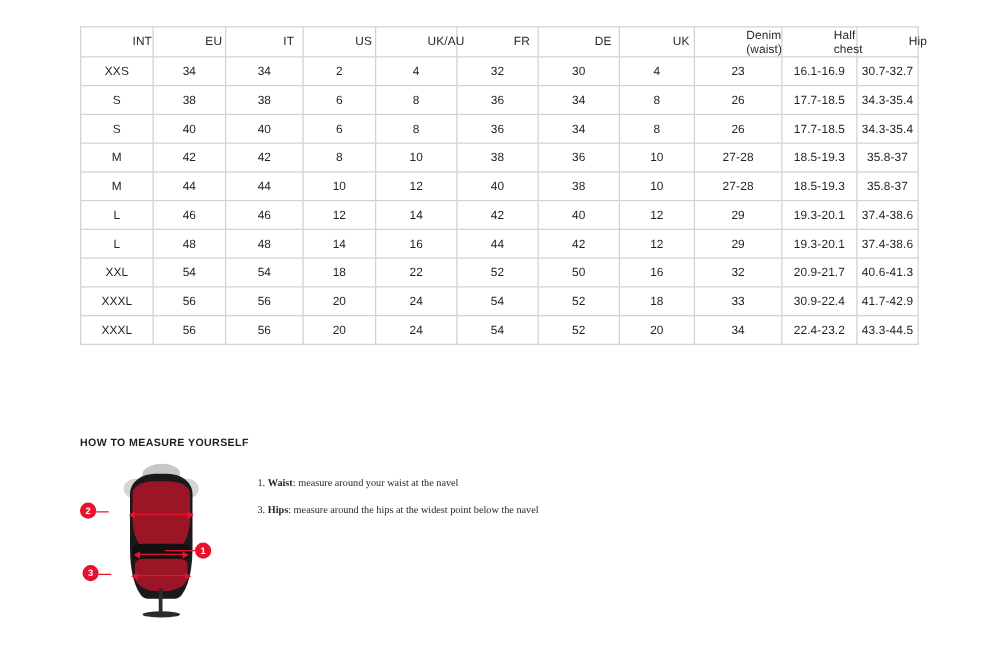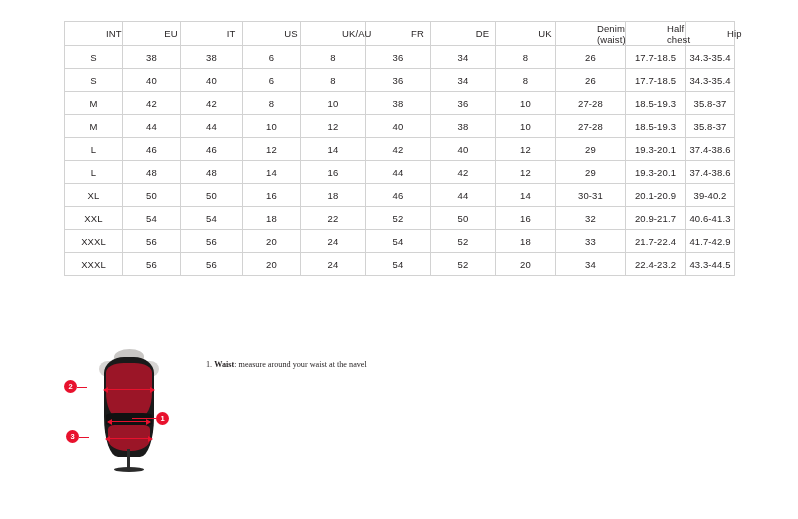--- a/index.html
+++ b/index.html
@@ -277,20 +277,33 @@
             <th>FR</th>
             <th>DE</th>
             <th>UK</th>
             <th>Denim (waist)</th>
             <th>Half chest</th>
             <th>Hip</th>
           </tr>
       </thead>
       <tbody id="tbody">
           <tr>
+            <td>XXS</td>
+            <td>34</td>
+            <td>34</td>
+            <td>2</td>
+            <td>4</td>
+            <td>32</td>
+            <td>30</td>
+            <td>4</td>
+            <td>23</td>
+            <td>16.1-16.9</td>
+            <td>30.7-32.7</td>
+          </tr>
+          <tr>
             <td>S</td>
             <td>38</td>
             <td>38</td>
             <td>6</td>
             <td>8</td>
             <td>36</td>
             <td>34</td>
             <td>8</td>
             <td>26</td>
             <td>17.7-18.5</td>
@@ -355,33 +368,20 @@
             <td>14</td>
             <td>16</td>
             <td>44</td>
             <td>42</td>
             <td>12</td>
             <td>29</td>
             <td>19.3-20.1</td>
             <td>37.4-38.6</td>
           </tr>
           <tr>
-            <td>XL</td>
-            <td>50</td>
-            <td>50</td>
-            <td>16</td>
-            <td>18</td>
-            <td>46</td>
-            <td>44</td>
-            <td>14</td>
-            <td>30-31</td>
-            <td>20.1-20.9</td>
-            <td>39-40.2</td>
-          </tr>
-          <tr>
             <td>XXL</td>
             <td>54</td>
             <td>54</td>
             <td>18</td>
             <td>22</td>
             <td>52</td>
             <td>50</td>
             <td>16</td>
             <td>32</td>
             <td>20.9-21.7</td>
@@ -390,41 +390,42 @@
           <tr>
             <td>XXXL</td>
             <td>56</td>
             <td>56</td>
             <td>20</td>
             <td>24</td>
             <td>54</td>
             <td>52</td>
             <td>18</td>
             <td>33</td>
-            <td>21.7-22.4</td>
+            <td>30.9-22.4</td>
             <td>41.7-42.9</td>
           </tr>
           <tr>
             <td>XXXL</td>
             <td>56</td>
             <td>56</td>
             <td>20</td>
             <td>24</td>
             <td>54</td>
             <td>52</td>
             <td>20</td>
             <td>34</td>
             <td>22.4-23.2</td>
             <td>43.3-44.5</td>
           </tr>
         </tbody>
     </table>
   </div>
 
   <div class="measure-section">
+    <div class="measure-title">HOW TO MEASURE YOURSELF</div>
     <div class="measure-body">
 
       <div class="figure-col">
         <div class="figure">
           <div class="shoulder-l"></div>
           <div class="shoulder-r"></div>
           <div class="neck-shape"></div>
           <div class="mannequin-body"></div>
           <div class="garment-top"></div>
           <div class="waist-line"></div>
@@ -453,17 +454,18 @@
         <div class="leader-2"></div>
         <div class="leader-3"></div>
 
         <div class="bullet bullet-1">1</div>
         <div class="bullet bullet-2">2</div>
         <div class="bullet bullet-3">3</div>
       </div>
 
       <div class="notes-col" id="notes-col">
           <div class="note"><span>1.</span> <b>Waist</b><span>: measure around your waist at the navel</span></div>
+          <div class="note"><span>3.</span> <b>Hips</b><span>: measure around the hips at the widest point below the navel</span></div>
         </div>
     </div>
   </div>
 
 </div>
 
 </body></html>

